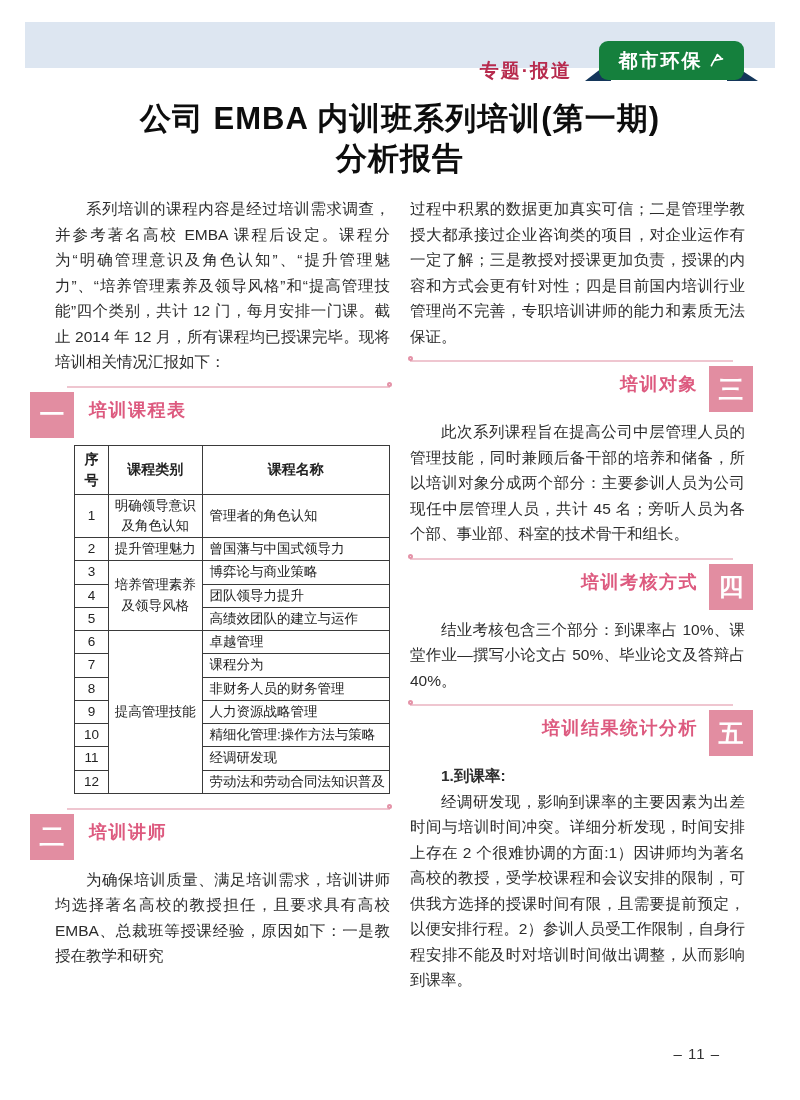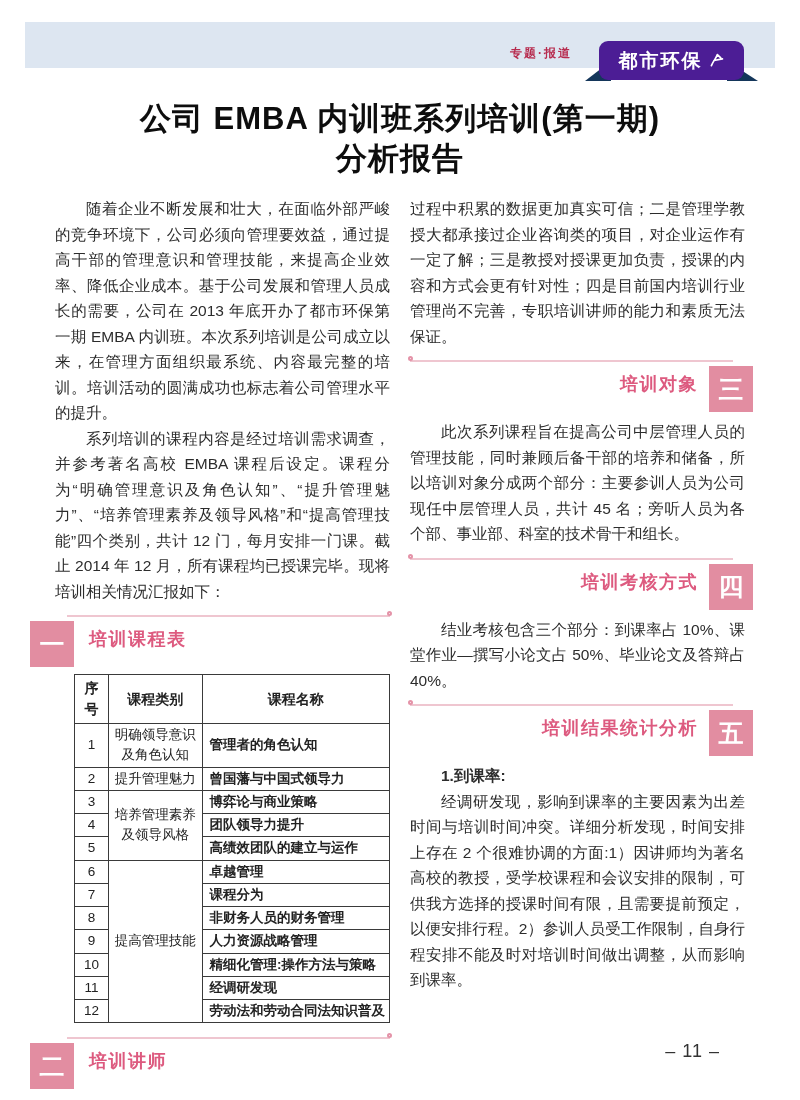--- a/index.html
+++ b/index.html
@@ -3,23 +3,23 @@
 <meta charset="utf-8">
 <style>
   * { box-sizing: border-box; }
   html,body { margin:0; padding:0; background:#ffffff; }
   .page {
     position:relative; width:800px; height:1100px; background:#fff;
     font-family:"Liberation Sans","DejaVu Sans",sans-serif; color:#2f2f2f; overflow:hidden;
   }
   
   .banner { position:absolute; left:25px; top:22px; width:750px; height:46px; background:#dde6f1; }
-  .kicker { position:absolute; top:45px; right:228px; font-size:12px; font-weight:bold;
+  .kicker { position:absolute; top:58px; right:228px; font-size:19px; font-weight:bold;
             color:#b72b4e; letter-spacing:2px; }
-  .badge { position:absolute; left:599px; top:41px; width:145px; height:39px; background:#4c1d95;
+  .badge { position:absolute; left:599px; top:41px; width:145px; height:39px; background:#15803d;
            border-radius:9px; display:flex; align-items:center; justify-content:center; gap:5px; z-index:2; }
   .badge .logo-text { color:#fff; font-size:19px; font-weight:bold; letter-spacing:2px; }
   .fold-l { position:absolute; left:585px; top:61px; width:26px; height:20px; background:#14365a;
             clip-path:polygon(0 100%, 100% 0, 100% 100%); z-index:1; }
   .fold-r { position:absolute; left:727px; top:61px; width:31px; height:20px; background:#14365a;
             clip-path:polygon(0 0, 100% 100%, 0 100%); z-index:1; }
   
   .title { position:absolute; top:99px; left:0; width:100%; text-align:center; color:#0d0d0d;
            font-size:31px; font-weight:800; line-height:40px; letter-spacing:1px; }
   
@@ -44,23 +44,23 @@
   .sec .sec-title { position:absolute; top:14px; font-size:18px; font-weight:bold; color:#dd5a7f;
                     letter-spacing:1.5px; }
   .sec-left .sec-title { left:34px; }
   .sec-right .sec-title { right:47px; }
   
   table.course-table { border-collapse:collapse; margin:2px 0 0 19px; font-size:13.5px; color:#222;padding-left:36px; }
   .course-table th, .course-table td { border:1.5px solid #3a3a3a; padding:1px 4px; line-height:1.5; }
   .course-table th { font-size:14px; padding:3px 4px; text-align:center; }
   .course-table td.no { width:36px; text-align:center; }
   .course-table td.cat { width:106px; text-align:center; }
-  .course-table td.course { text-align:left; padding-left:7px; white-space:nowrap;font-weight:bold; }
-  
-  .page-number { position:absolute; right:80px; bottom:38px; font-size:18px; color:#333; letter-spacing:1px; }
+  .course-table td.course { text-align:left; padding-left:7px; white-space:nowrap; }
+  
+  .page-number { position:absolute; right:80px; bottom:38px; font-size:15px; color:#333; letter-spacing:1px; }
 </style>
 </head>
 <body>
 
 <div class="page">
 
   <div class="banner"></div>
   <div class="kicker">专题·报道</div>
   <div class="fold-l"></div>
   <div class="fold-r"></div>
@@ -74,21 +74,20 @@
   </div>
 
   <div class="title">
     <div>公司 EMBA 内训班系列培训(第一期)</div>
     <div>分析报告</div>
   </div>
 
   <div class="cols">
 
     <div class="col">
-      <p class="body indent">随着企业不断发展和壮大，在面临外部严峻的竞争环境下，公司必须向管理要效益，通过提高干部的管理意识和管理技能，来提高企业效率、降低企业成本。基于公司发展和管理人员成长的需要，公司在 2013 年底开办了都市环保第一期 EMBA 内训班。本次系列培训是公司成立以来，在管理方面组织最系统、内容最完整的培训。培训活动的圆满成功也标志着公司管理水平的提升。</p>
       <p class="body indent">系列培训的课程内容是经过培训需求调查，并参考著名高校 EMBA 课程后设定。课程分为“明确管理意识及角色认知”、“提升管理魅力”、“培养管理素养及领导风格”和“提高管理技能”四个类别，共计 12 门，每月安排一门课。截止 2014 年 12 月，所有课程均已授课完毕。现将培训相关情况汇报如下：</p>
 
       <div class="sec sec-left">
         <div class="rule">
           <span class="dot"></span>
         </div>
         <div class="numbox">一</div>
         <div class="sec-title">培训课程表</div>
       </div>
 

